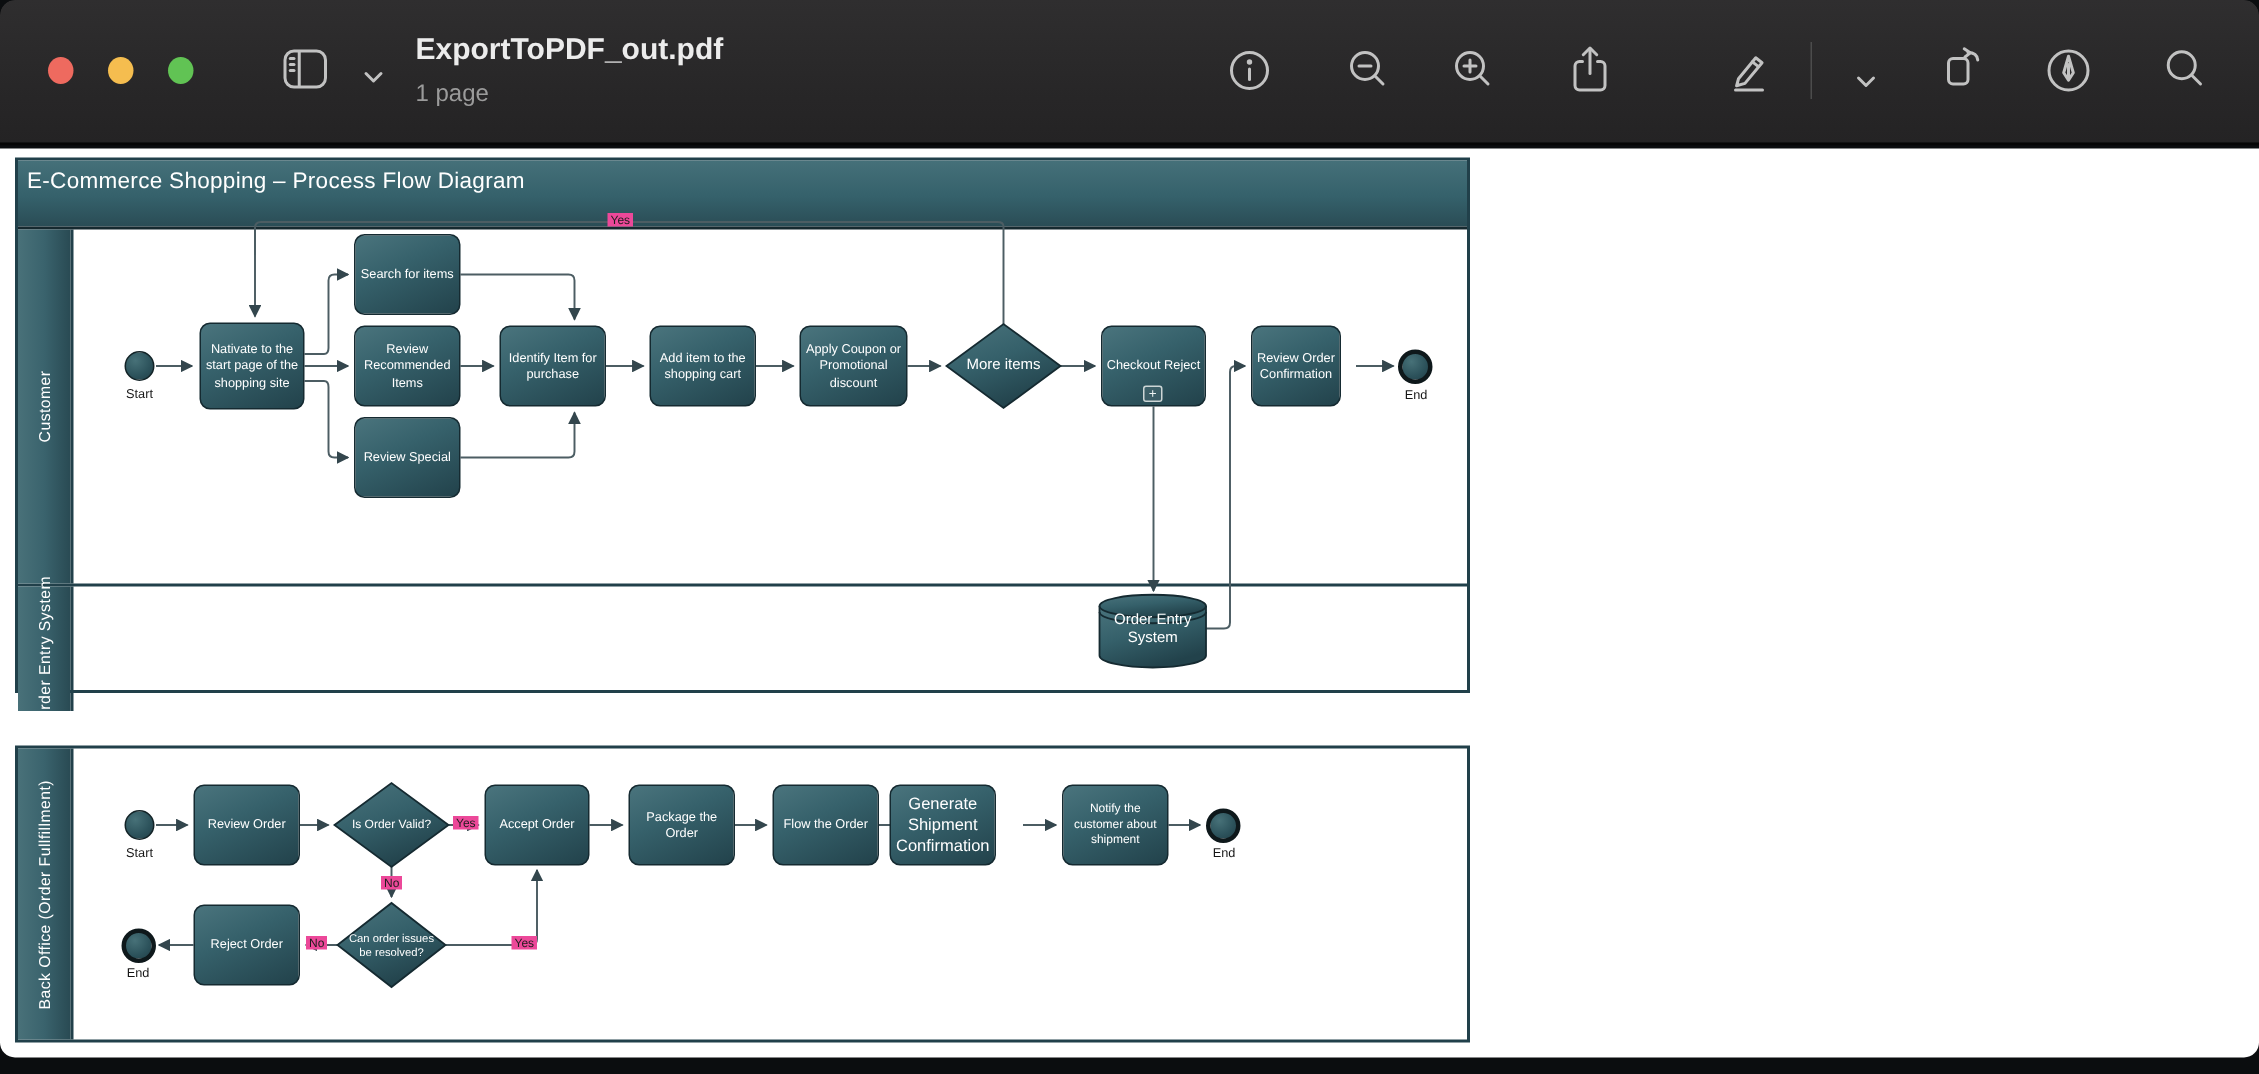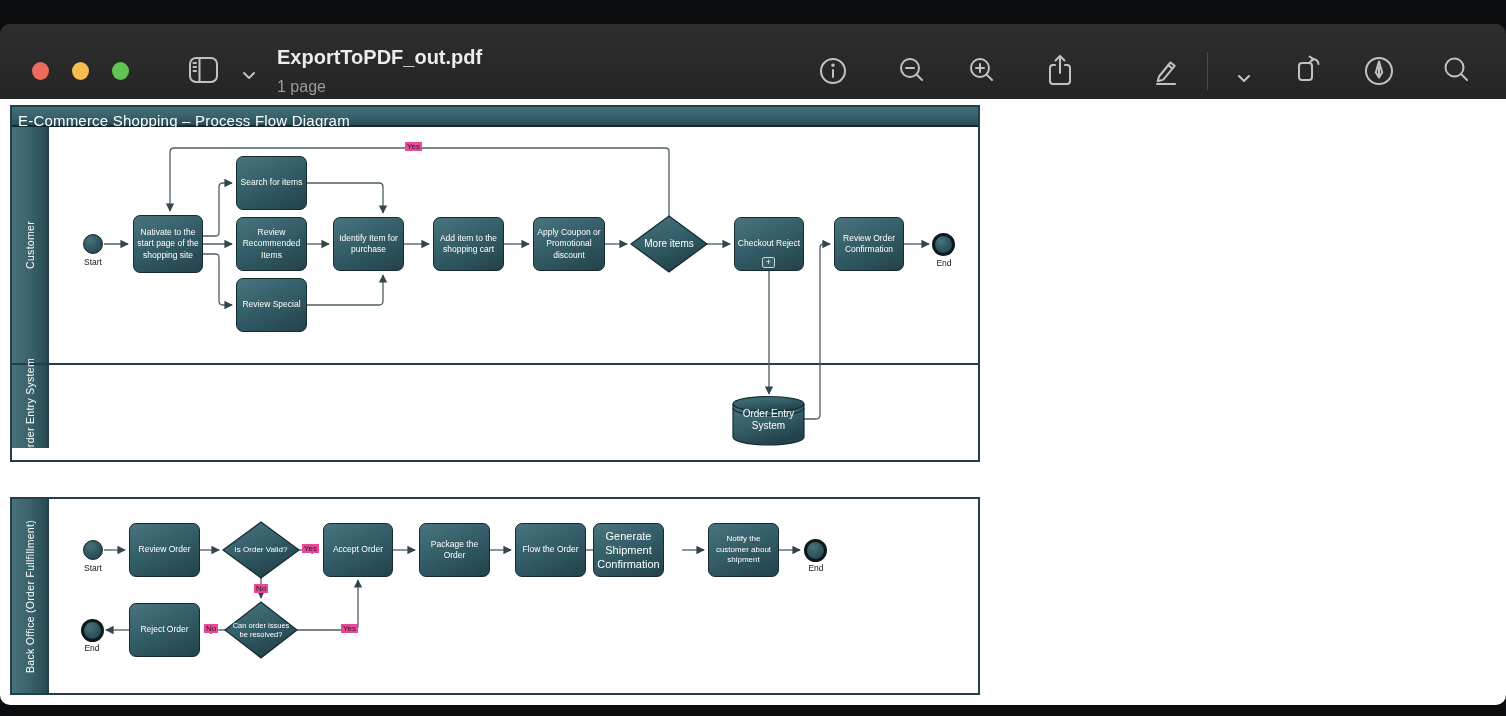--- a/index.html
+++ b/index.html
@@ -2,33 +2,33 @@
 <html><head>
 <meta charset="utf-8">
 <style>
   * { margin:0; padding:0; box-sizing:border-box; }
   html,body { width:1506px; height:716px; background:#0b0d0f; font-family:"Liberation Sans", sans-serif; overflow:hidden; }
   #window { position:absolute; inset:0; border-radius:10px 10px 0 0; overflow:hidden; }
 
   
   #toolbar { position:absolute; left:0; top:0; width:1506px; height:97px;
     background:linear-gradient(180deg,#2f2e2f 0%,#282728 60%,#242324 100%);
-    border-bottom:2px solid #060606; border-radius:10px 10px 0 0;margin-top:24px; }
+    border-bottom:2px solid #060606; border-radius:10px 10px 0 0; }
   .tl { position:absolute; top:38px; width:17px; height:18px; border-radius:50%; }
   #title { position:absolute; left:277px; top:22px; font-size:20px; font-weight:700; color:#ececec; }
   #subtitle { position:absolute; left:277px; top:54px; font-size:16px; color:#9b9b9b; }
   .ticon { position:absolute; top:28px; width:38px; height:38px; display:flex; align-items:center; justify-content:center; }
   .ticon svg { stroke:#c2c2c2; stroke-width:2; fill:none; stroke-linecap:round; stroke-linejoin:round; }
   #tb-divider { position:absolute; left:1207px; top:28px; width:1px; height:38px; background:#4c4c4c; }
 
   
   #page { position:absolute; left:0; top:99px; width:1506px; height:606px; background:#ffffff; border-radius:0 0 10px 10px; }
 
   .frame { position:absolute; border:2px solid #21404a; background:#fff; }
-  .frame-title { height:20px; background:linear-gradient(180deg,#457079 0%,#35616b 55%,#2a4c55 100%);
+  .frame-title { height:46px; background:linear-gradient(180deg,#457079 0%,#35616b 55%,#2a4c55 100%);
     border-bottom:2px solid #16292f; color:#fff; font-size:15px; line-height:28px; padding-left:6px; letter-spacing:.2px; }
   .lane-row { display:flex; }
   .lane-strip { width:37px; background:linear-gradient(90deg,#497179 0%,#3a636d 50%,#294a53 100%);
     border-right:2px solid #21404a; display:flex; align-items:center; justify-content:center; }
   .lane-strip span { writing-mode:vertical-rl; transform:rotate(180deg); color:#fff; font-size:10.5px; letter-spacing:.3px; white-space:nowrap; }
   .lane-divider { height:2px; background:#21404a; }
 
   
   .node { position:absolute; z-index:3; display:flex; align-items:center; justify-content:center; text-align:center;
     background:linear-gradient(155deg,#4a747d 0%,#36616b 40%,#22424b 100%);
@@ -218,21 +218,21 @@
     <div class="node" style="left:133px;top:116px;width:70px;height:58px">Nativate to the start page of the shopping site</div>
     <div class="node" style="left:236px;top:57px;width:71px;height:54px">Search for items</div>
     <div class="node" style="left:236px;top:118px;width:71px;height:54px">Review Recommended Items</div>
     <div class="node" style="left:236px;top:179px;width:71px;height:54px">Review Special</div>
     <div class="node" style="left:333px;top:118px;width:71px;height:54px">Identify Item for purchase</div>
     <div class="node" style="left:433px;top:118px;width:71px;height:54px">Add item to the shopping cart</div>
     <div class="node" style="left:533px;top:118px;width:72px;height:54px">Apply Coupon or Promotional discount</div>
     <div class="dlabel" style="left:633px;top:137px;width:72px;height:16px">More items</div>
     <div class="node" style="left:734px;top:118px;width:70px;height:54px">Checkout Reject</div>
     <div class="plus-marker" style="left:762px;top:158px">+</div>
-    <div class="node" style="left:834px;top:118px;width:70px;height:54px">Review Order Confirmation</div>
+    <div class="node" style="left:834px;top:118px;width:60px;height:54px">Review Order Confirmation</div>
     <div class="evt end" style="left:932px;top:134px"></div>
     <div class="evt-label" style="left:927px;top:159px">End</div>
     <div class="edge-label" style="left:405px;top:43px">Yes</div>
     <div class="dlabel" style="left:735px;top:308px;width:67px;height:26px">Order Entry System</div>
 
     <div class="evt start" style="left:83px;top:441px"></div>
     <div class="evt-label" style="left:76px;top:464px">Start</div>
     <div class="node" style="left:129px;top:424px;width:71px;height:54px">Review Order</div>
     <div class="dlabel" style="left:225px;top:444px;width:72px;height:14px;font-size:8px">Is Order Valid?</div>
     <div class="node" style="left:323px;top:424px;width:70px;height:54px">Accept Order</div>

